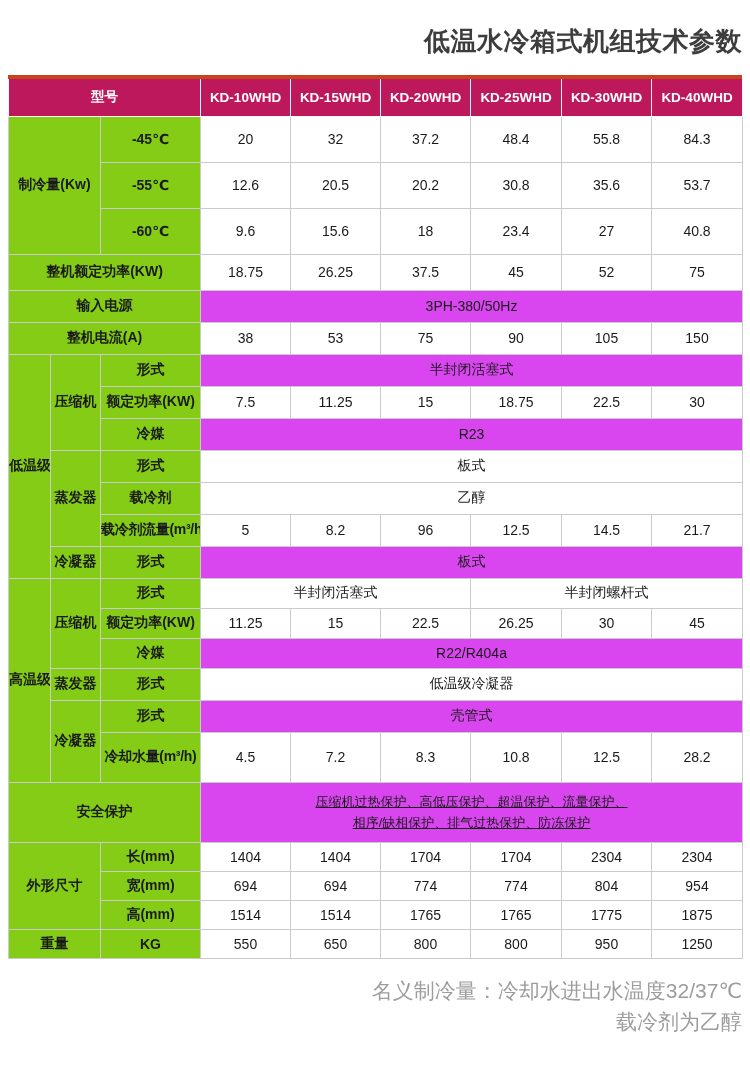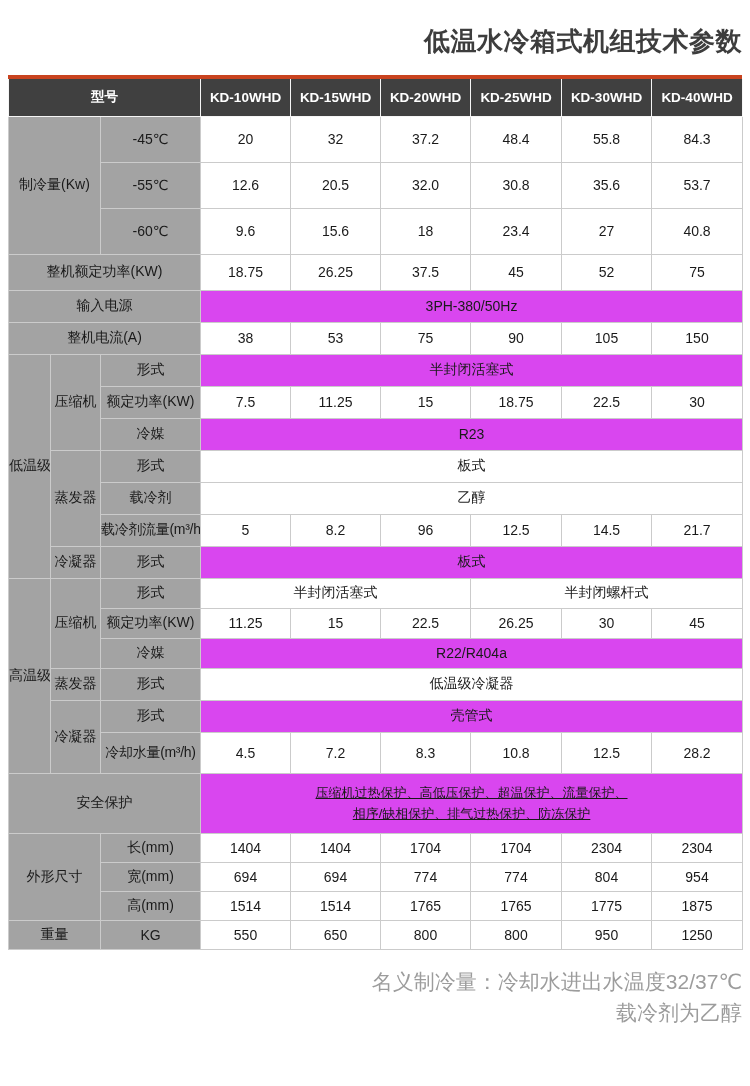--- a/index.html
+++ b/index.html
@@ -18,37 +18,37 @@
     width:734px; margin-left:8px;
     border-collapse:collapse; table-layout:fixed;
   }
   table.spec th, table.spec td {
     border:1px solid #cbcbcb;
     text-align:center; vertical-align:middle;
     font-size:14px; color:#1a1a1a;
     overflow:hidden;
   }
   table.spec th {
-    background:#404040; color:#ffffff;
+    background:#be185d; color:#ffffff;
     font-size:13.5px; font-weight:700;
     border:1px solid #f5f5f5; border-top:none;
     height:37px;
   }
-  td.lbl { background:#a3a3a3; font-size:13px; }
+  td.lbl { background:#84cc16; font-size:13px;font-weight:bold; }
   td.band { background:#d946ef; }
   td.small { font-size:10.5px; letter-spacing:-0.3px; white-space:nowrap; }
   td.med { font-size:12px; white-space:nowrap; }
   td.tight { font-size:12px; padding:0; white-space:nowrap; }
   .safety-line { display:block; font-size:13px; line-height:21px;text-decoration:underline; }
 
   tr.h-a { height:46px; }
   tr.h-b { height:36px; }
   tr.h-c { height:32px; }
   tr.h-d { height:30px; }
-  tr.h-e { height:41px; }
+  tr.h-e { height:50px; }
   tr.h-f { height:60px; }
   tr.h-g { height:29px; }
 
   .footnotes { width:742px; margin-top:16px; text-align:right; }
   .footnote-line { font-size:21px; line-height:31px; color:#9c9c9c;margin-left:32px; }
 </style>
 </head>
 <body>
 
 <div class="page-title">低温水冷箱式机组技术参数</div>
@@ -86,21 +86,21 @@
     <td>32</td>
     <td>37.2</td>
     <td>48.4</td>
     <td>55.8</td>
     <td>84.3</td>
   </tr>
   <tr class="h-a">
     <td class="lbl">-55℃</td>
     <td>12.6</td>
     <td>20.5</td>
-    <td>32.0</td>
+    <td>20.2</td>
     <td>30.8</td>
     <td>35.6</td>
     <td>53.7</td>
   </tr>
   <tr class="h-a">
     <td class="lbl">-60℃</td>
     <td>9.6</td>
     <td>15.6</td>
     <td>18</td>
     <td>23.4</td>

